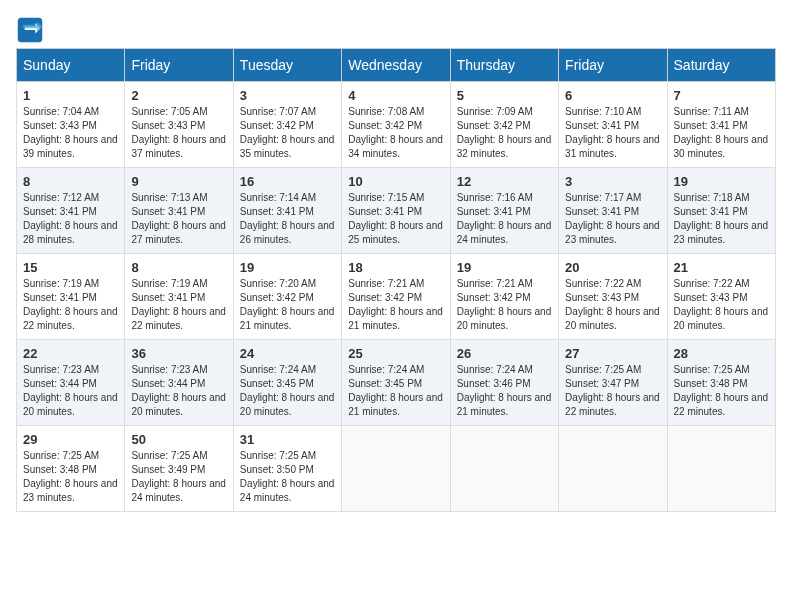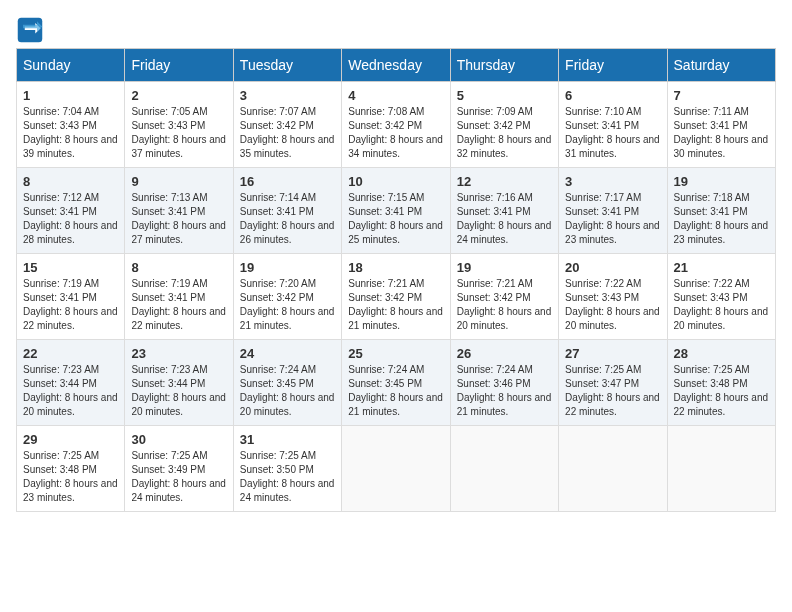--- a/index.html
+++ b/index.html
@@ -215,21 +215,21 @@
           <span class="day-num">21</span>
           <div class="day-info">Sunrise: 7:22 AM<br>Sunset: 3:43 PM<br>Daylight: 8 hours and 20 minutes.</div>
         </td>
       </tr>
       <tr>
         <td>
           <span class="day-num">22</span>
           <div class="day-info">Sunrise: 7:23 AM<br>Sunset: 3:44 PM<br>Daylight: 8 hours and 20 minutes.</div>
         </td>
         <td>
-          <span class="day-num">23</span>
+          <span class="day-num">36</span>
           <div class="day-info">Sunrise: 7:23 AM<br>Sunset: 3:44 PM<br>Daylight: 8 hours and 20 minutes.</div>
         </td>
         <td>
           <span class="day-num">24</span>
           <div class="day-info">Sunrise: 7:24 AM<br>Sunset: 3:45 PM<br>Daylight: 8 hours and 20 minutes.</div>
         </td>
         <td>
           <span class="day-num">25</span>
           <div class="day-info">Sunrise: 7:24 AM<br>Sunset: 3:45 PM<br>Daylight: 8 hours and 21 minutes.</div>
         </td>
@@ -245,21 +245,21 @@
           <span class="day-num">28</span>
           <div class="day-info">Sunrise: 7:25 AM<br>Sunset: 3:48 PM<br>Daylight: 8 hours and 22 minutes.</div>
         </td>
       </tr>
       <tr>
         <td>
           <span class="day-num">29</span>
           <div class="day-info">Sunrise: 7:25 AM<br>Sunset: 3:48 PM<br>Daylight: 8 hours and 23 minutes.</div>
         </td>
         <td>
-          <span class="day-num">30</span>
+          <span class="day-num">50</span>
           <div class="day-info">Sunrise: 7:25 AM<br>Sunset: 3:49 PM<br>Daylight: 8 hours and 24 minutes.</div>
         </td>
         <td>
           <span class="day-num">31</span>
           <div class="day-info">Sunrise: 7:25 AM<br>Sunset: 3:50 PM<br>Daylight: 8 hours and 24 minutes.</div>
         </td>
         <td class="empty-cell"></td>
         <td class="empty-cell"></td>
         <td class="empty-cell"></td>
         <td class="empty-cell"></td>

